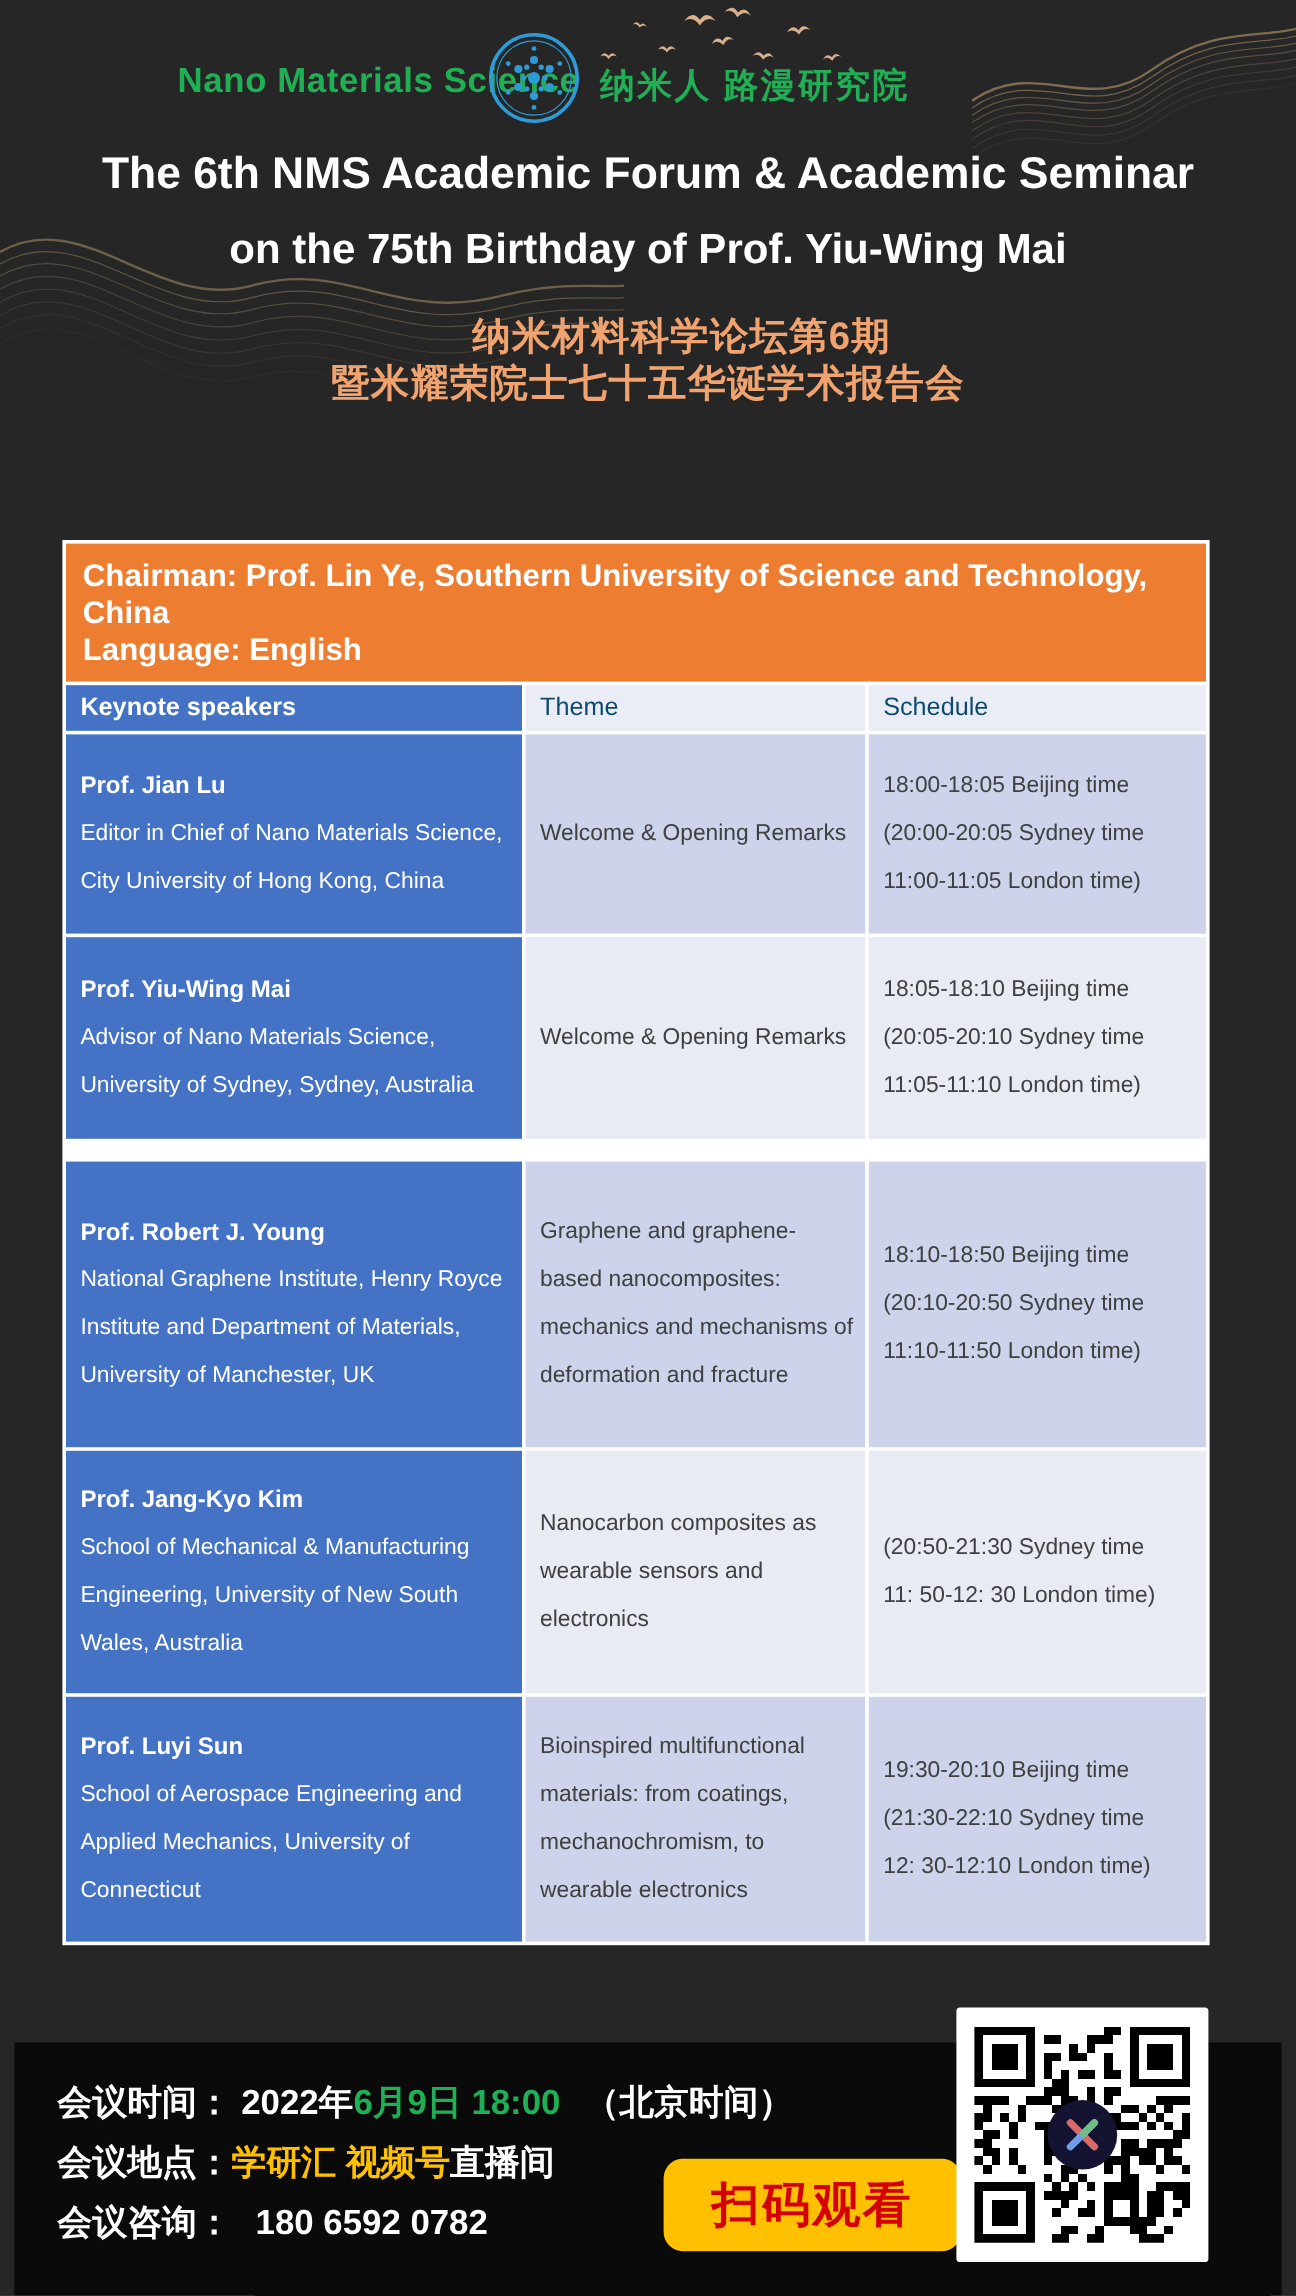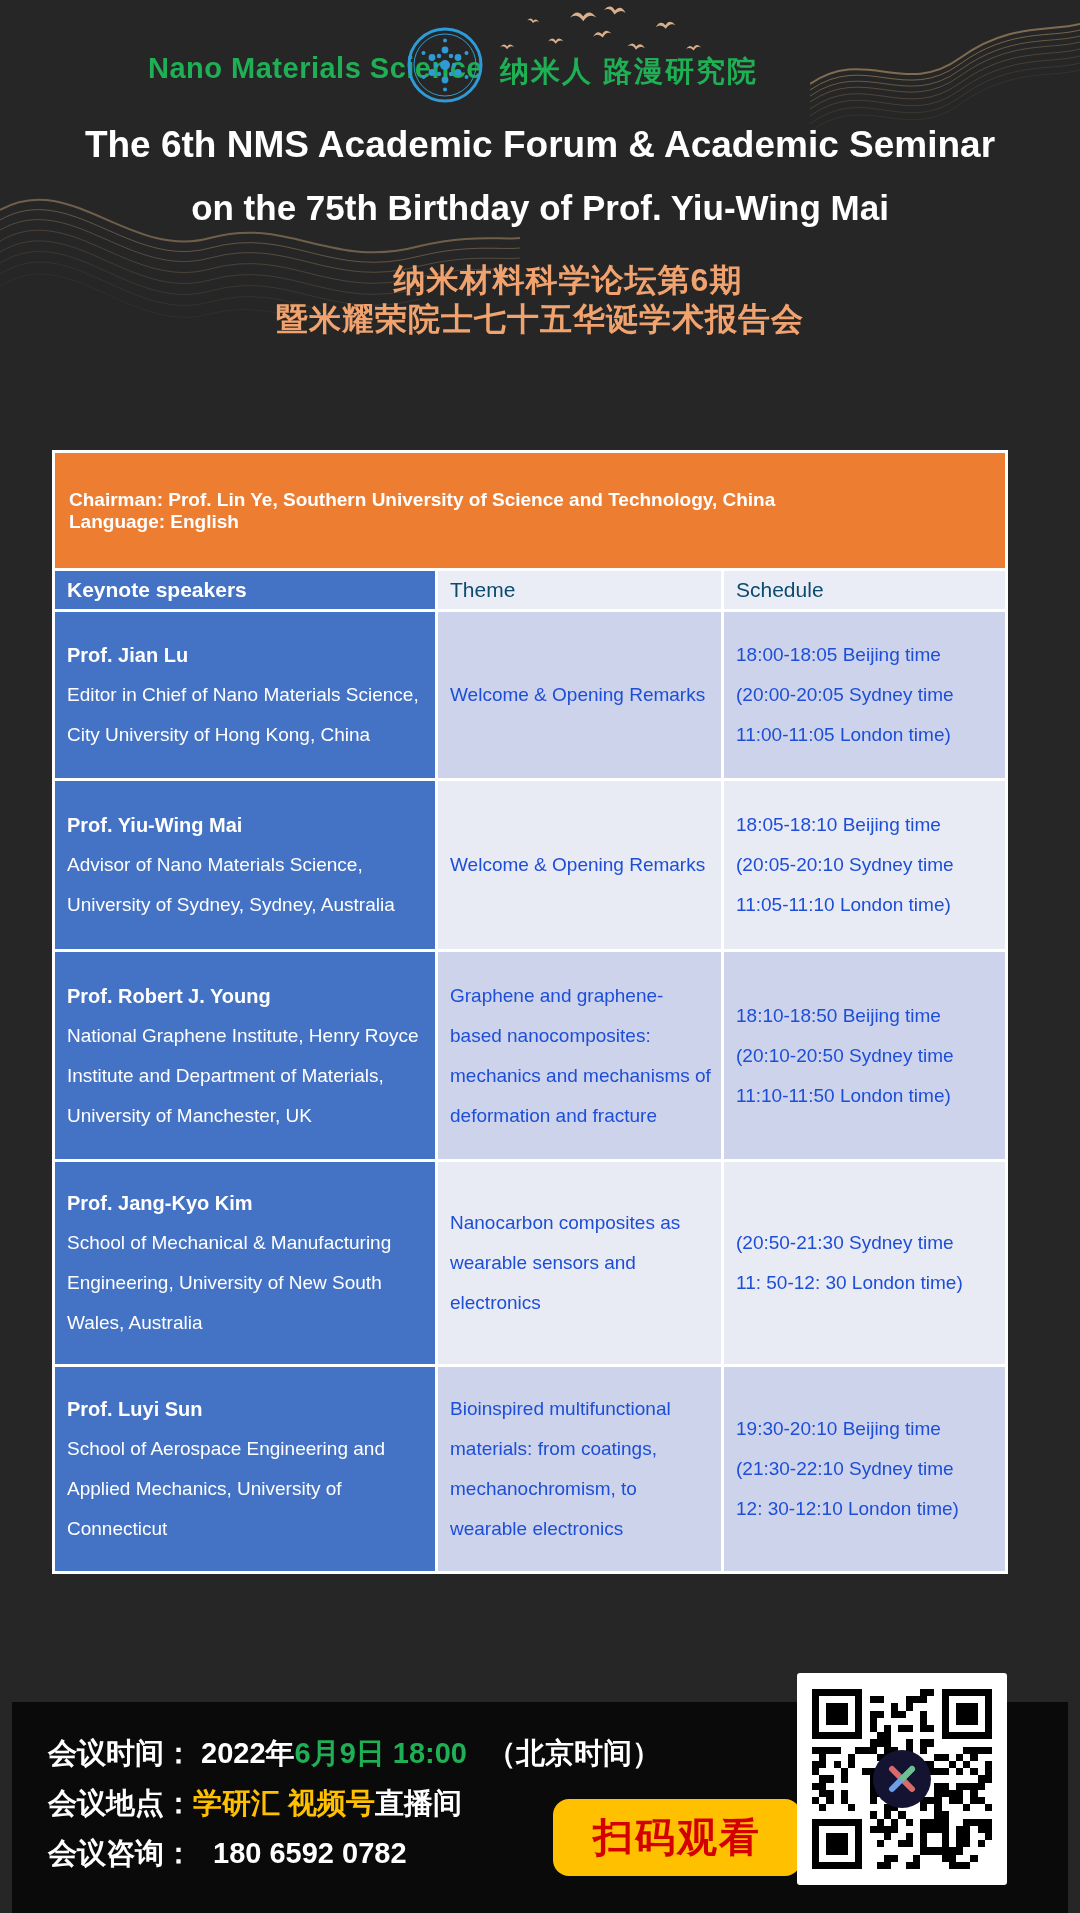--- a/index.html
+++ b/index.html
@@ -18,32 +18,32 @@
   .tcn1{top:259px;margin-left:28px;}
   .tcn2{top:298px;}
   
   .nms-table{left:52px;top:450px;width:956px;background:#fff;padding:3px;box-sizing:border-box;
              display:flex;flex-direction:column;gap:3px;}
   .sec-orange{background:var(--orange);color:#fff;font-weight:bold;}
   .sec-date{height:92px;display:flex;flex-direction:column;justify-content:center;align-items:center;gap:9px;}
   .sec-date .d1{font-size:26px;}
   .sec-date .d2{font-size:21px;}
   .sec-chair{height:115px;display:flex;flex-direction:column;justify-content:center;gap:0;
-             padding-left:14px;font-size:19px;}
+             padding-left:14px;font-size:26px;}
   .tgrid{display:grid;grid-template-columns:380px 283px 281px;gap:3px;background:#fff;}
   .cell{box-sizing:border-box;padding:4px 10px 4px 12px;display:flex;flex-direction:column;justify-content:center;}
   .hrow .cell{height:38px;}
   .h-blue{background:var(--blue);color:#fff;font-weight:bold;font-size:21px;}
   .h-light{background:#EAECF6;color:#0c4a6e;font-size:21px;}
   .sp{background:var(--blue);color:#fff;font-size:19px;line-height:40px;}
   .sp .nm{font-weight:bold;font-size:20px;}
   .td-dark{background:#CCD3EA;}
   .td-light{background:#E8EAF4;}
-  .td{color:#1d4ed8;font-size:19px;line-height:40px;}
-  .r1 .cell{height:166px;} .r2 .cell{height:168px;} .r3 .cell{height:207px;}
+  .td{color:#404040;font-size:19px;line-height:40px;}
+  .r1 .cell{height:166px;} .r2 .cell{height:168px;} .r3 .cell{height:238px;margin-top:16px;}
   .r4 .cell{height:202px;} .r5 .cell{height:204px;}
   
   .footer{left:12px;top:1702px;width:1056px;height:211px;background:#0a0a0a;}
   .f-lines{left:48px;top:1728px;font-size:29px;font-weight:bold;color:#fff;}
   .f-line{height:50px;line-height:50px;white-space:nowrap;}
   .f-green{color:var(--green);}
   .f-yellow{color:var(--yellow);}
   .gap-l{margin-left:20px;} .gap-s{margin-left:8px;}
   .scan-btn{left:553px;top:1799px;width:248px;height:77px;background:var(--yellow);border:none;
             border-radius:16px;color:var(--red);font-weight:bold;font-size:40px;

